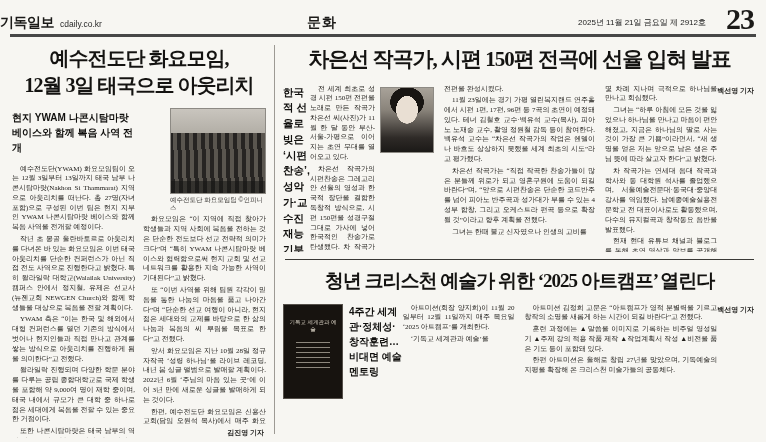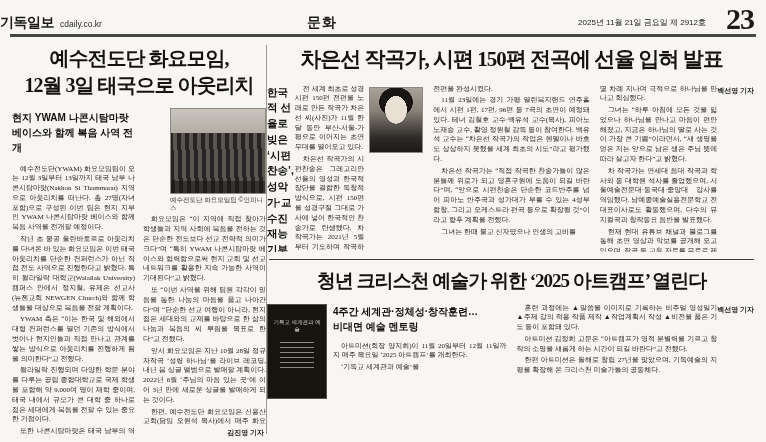--- a/index.html
+++ b/index.html
@@ -20,21 +20,21 @@
   .site-url { font-family:"Liberation Sans",sans-serif; font-size:8.5px; color:#2a2a2a; }
   .mh-section { font-family:"Liberation Sans","DejaVu Sans",sans-serif; font-size:14px;
     font-weight:bold; letter-spacing:1px; transform:translateX(-18px); }
   .mh-right { display:flex; align-items:flex-end; gap:20px;text-align:center; }
   .edition { font-family:"Liberation Sans",sans-serif; font-size:8px; color:#222;
     padding-bottom:4px; }
   .page-number { font-size:30px; font-weight:bold; line-height:0.85; letter-spacing:-1px; }
   .masthead-rule { border-top:3px solid #474747; margin:0 10px; }
 
   
-  .content { flex:1; display:flex; gap:0; padding:4px 10px 4px 12px; overflow:hidden; }
+  .content { flex:1; display:flex; gap:8px; padding:4px 10px 4px 12px; overflow:hidden; }
   .vdiv { width:1px; background:#9d9a94; margin:4px 0; }
 
   
   .headline { text-align:center; font-weight:bold; letter-spacing:-1px; color:#141311; }
   .subtitle { font-family:"Liberation Sans","DejaVu Sans",sans-serif; font-weight:bold;
     font-size:10px; line-height:1.5; color:#11100e; }
   .flow { overflow:hidden; }
   .para { font-size:7px; line-height:1.4; text-align:justify; text-indent:8px;
     margin:0 0 2px 0; color:#22201d; }
   .flow[data-first-flush] .para:first-child { text-indent:0; }
@@ -75,21 +75,21 @@
   .art3 { flex:1; display:flex; flex-direction:column; overflow:hidden; }
   .art3 .headline { font-size:19px; margin:3px 0 10px 0; }
   .art3-cols { flex:1; overflow:hidden; }
   .art3-colA { flex-direction:row !important; gap:6px; }
   .poster { width:60px; height:95px; flex:none; background:#17130f; border:1px solid #55504a;
     display:flex; flex-direction:column; align-items:center; padding-top:14px; gap:4px; }
   .poster-title { font-family:"Liberation Sans",sans-serif; font-size:5.5px; color:#d9d2c4;
     text-align:center; line-height:1.4; padding:0 3px; }
   .poster-lines { width:34px; height:30px; margin-top:4px;
     background:repeating-linear-gradient(180deg, rgba(205,198,185,.65) 0 1px, rgba(0,0,0,0) 1px 5px); }
-  .artA-text { flex:1; display:flex; flex-direction:column; overflow:hidden; }
+  .artA-text { flex:1; display:flex; flex-direction:row; overflow:hidden; }
   .art3 .subtitle { margin:0 0 8px 0; }
 </style>
 </head>
 <body>
 
 <div class="page">
 
   <header class="masthead">
     <div class="mh-left">
       <span class="paper-name">기독일보</span>
@@ -184,22 +184,22 @@
             <div class="artA-text">
               <div class="subtitle"><span>4주간 세계관·정체성·창작훈련…</span><br><span>비대면 예술 멘토링</span></div>
               <div class="flow">
                   <p class="para">아트미션(회장 양지희)이 11월 20일부터 12월 11일까지 매주 목요일 ‘2025 아트캠프’를 개최한다.</p>
                   <p class="para">‘기독교 세계관과 예술’을</p>
                 </div>
             </div>
           </div>
           <div class="col3">
             <div class="flow" style="flex:1">
+                <p class="para">아트미션 김정희 고문은 “아트캠프가 영적 분별력을 기르고 창작의 소명을 새롭게 하는 시간이 되길 바란다”고 전했다.</p>
                 <p class="para">훈련 과정에는 ▲말씀을 이미지로 기록하는 비주얼 영성일기 ▲주제 강의 적용 작품 제작 ▲작업계획서 작성 ▲비전을 품은 기도 등이 포함돼 있다.</p>
-                <p class="para">아트미션 김정희 고문은 “아트캠프가 영적 분별력을 기르고 창작의 소명을 새롭게 하는 시간이 되길 바란다”고 전했다.</p>
                 <p class="para">한편 아트미션은 올해로 창립 27년을 맞았으며, 기독예술의 지평을 확장해 온 크리스천 미술가들의 공동체다.</p>
               </div>
             <div class="reporter">백선영 기자</div>
           </div>
         </div>
       </article>
 
     </section>
   </div>
 </div>

